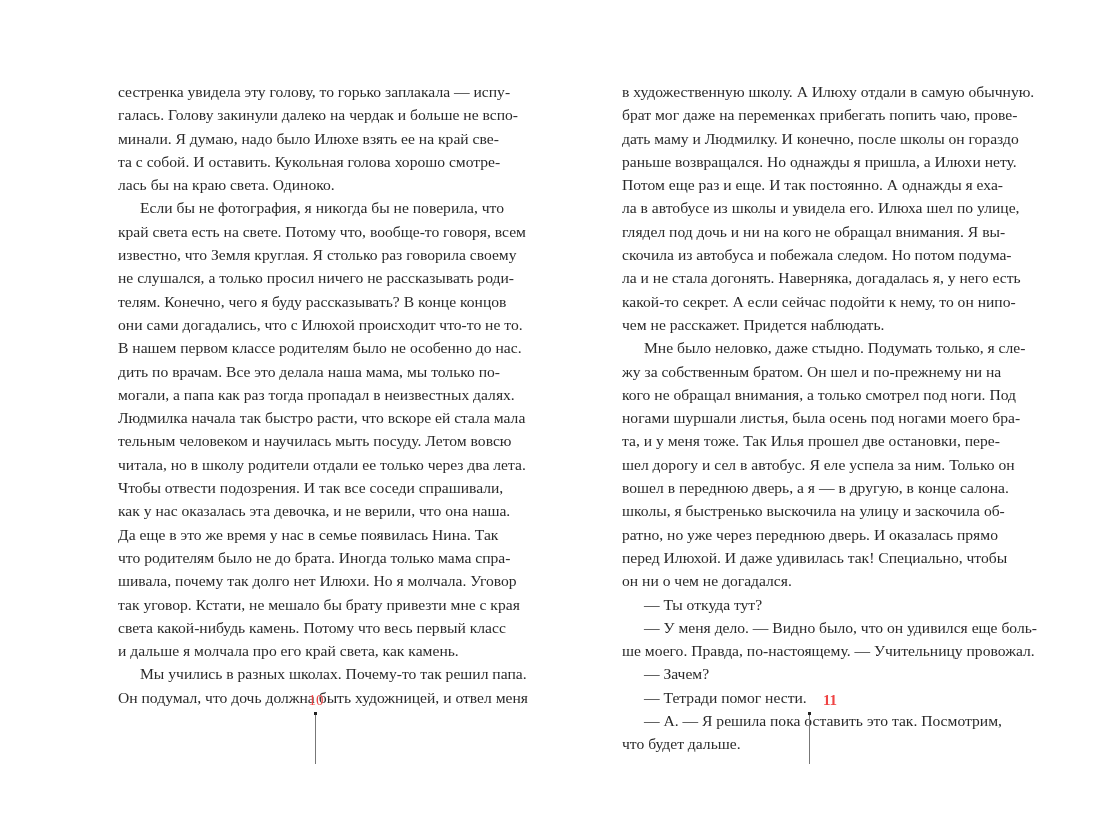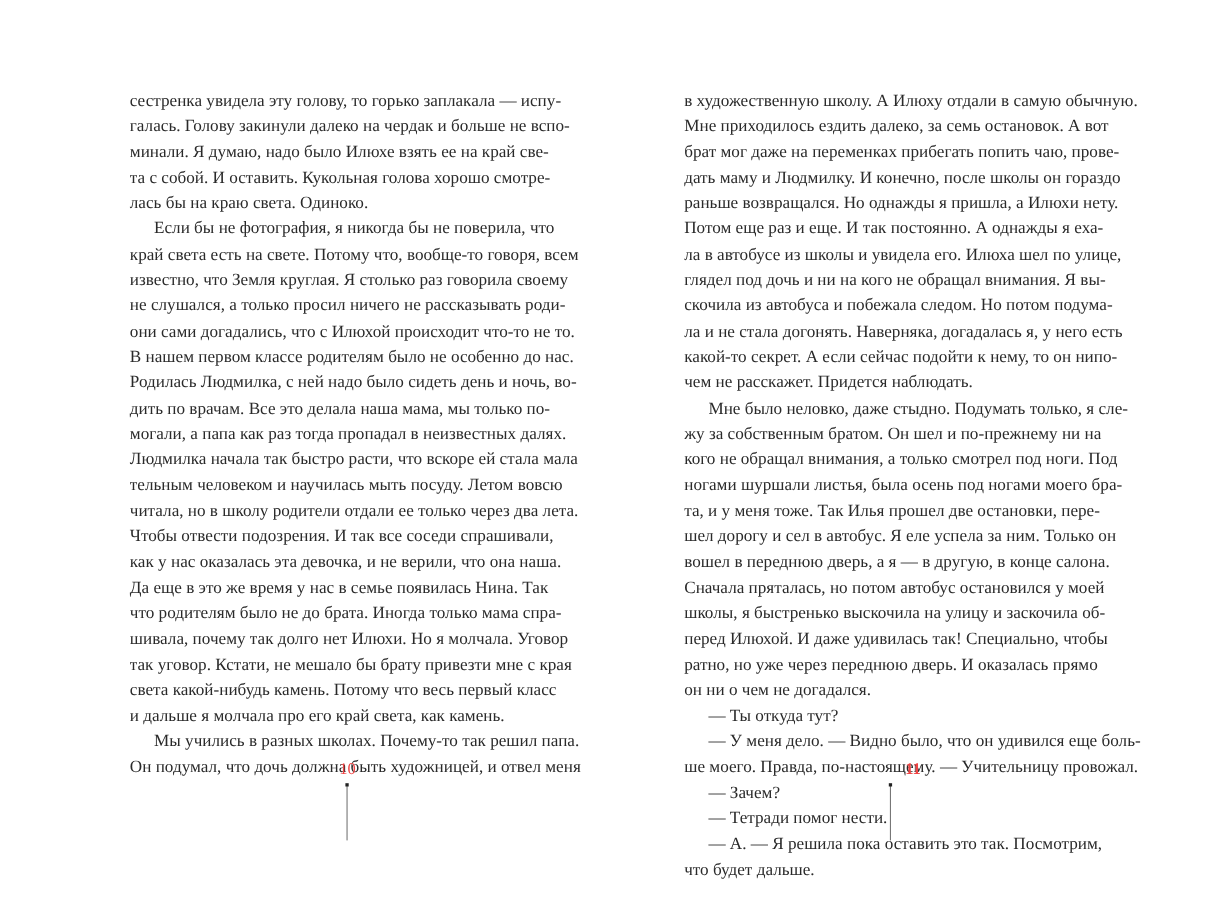--- a/index.html
+++ b/index.html
@@ -41,23 +41,23 @@
   <div class="column" id="left-col">
       <span class="line">сестренка увидела эту голову, то горько заплакала — испу-</span>
       <span class="line">галась. Голову закинули далеко на чердак и больше не вспо-</span>
       <span class="line">минали. Я думаю, надо было Илюхе взять ее на край све-</span>
       <span class="line">та с собой. И оставить. Кукольная голова хорошо смотре-</span>
       <span class="line last">лась бы на краю света. Одиноко.</span>
       <span class="line indent">Если бы не фотография, я никогда бы не поверила, что</span>
       <span class="line">край света есть на свете. Потому что, вообще-то говоря, всем</span>
       <span class="line">известно, что Земля круглая. Я столько раз говорила своему</span>
       <span class="line">не слушался, а только просил ничего не рассказывать роди-</span>
+      <span class="line">телям. Конечно, чего я буду рассказывать? В конце концов</span>
       <span class="line">они сами догадались, что с Илюхой происходит что-то не то.</span>
       <span class="line">В нашем первом классе родителям было не особенно до нас.</span>
-      <span class="line">Родилась Людмилка, с ней надо было сидеть день и ночь, во-</span>
       <span class="line">дить по врачам. Все это делала наша мама, мы только по-</span>
       <span class="line">могали, а папа как раз тогда пропадал в неизвестных далях.</span>
       <span class="line">Людмилка начала так быстро расти, что вскоре ей стала мала</span>
       <span class="line">тельным человеком и научилась мыть посуду. Летом вовсю</span>
       <span class="line">читала, но в школу родители отдали ее только через два лета.</span>
       <span class="line">Чтобы отвести подозрения. И так все соседи спрашивали,</span>
       <span class="line">как у нас оказалась эта девочка, и не верили, что она наша.</span>
       <span class="line">Да еще в это же время у нас в семье появилась Нина. Так</span>
       <span class="line">что родителям было не до брата. Иногда только мама спра-</span>
       <span class="line">шивала, почему так долго нет Илюхи. Но я молчала. Уговор</span>
@@ -67,42 +67,40 @@
       <span class="line indent">Мы учились в разных школах. Почему-то так решил папа.</span>
       <span class="line">Он подумал, что дочь должна быть художницей, и отвел меня</span>
     </div>
   <div class="folio">10</div>
   <div class="folio-rule"></div>
 </div>
 
 <div class="page page-right">
   <div class="column" id="right-col">
       <span class="line">в художественную школу. А Илюху отдали в самую обычную.</span>
-      <span class="line">Мне приходилось ездить далеко, за семь остановок. А вот</span>
       <span class="line">брат мог даже на переменках прибегать попить чаю, прове-</span>
       <span class="line">дать маму и Людмилку. И конечно, после школы он гораздо</span>
       <span class="line">раньше возвращался. Но однажды я пришла, а Илюхи нету.</span>
       <span class="line">Потом еще раз и еще. И так постоянно. А однажды я еха-</span>
       <span class="line">ла в автобусе из школы и увидела его. Илюха шел по улице,</span>
       <span class="line">глядел под дочь и ни на кого не обращал внимания. Я вы-</span>
       <span class="line">скочила из автобуса и побежала следом. Но потом подума-</span>
       <span class="line">ла и не стала догонять. Наверняка, догадалась я, у него есть</span>
       <span class="line">какой-то секрет. А если сейчас подойти к нему, то он нипо-</span>
       <span class="line last">чем не расскажет. Придется наблюдать.</span>
       <span class="line indent">Мне было неловко, даже стыдно. Подумать только, я сле-</span>
       <span class="line">жу за собственным братом. Он шел и по-прежнему ни на</span>
       <span class="line">кого не обращал внимания, а только смотрел под ноги. Под</span>
       <span class="line">ногами шуршали листья, была осень под ногами моего бра-</span>
       <span class="line">та, и у меня тоже. Так Илья прошел две остановки, пере-</span>
       <span class="line">шел дорогу и сел в автобус. Я еле успела за ним. Только он</span>
       <span class="line">вошел в переднюю дверь, а я — в другую, в конце салона.</span>
-      <span class="line">Сначала пряталась, но потом автобус остановился у моей</span>
       <span class="line">школы, я быстренько выскочила на улицу и заскочила об-</span>
+      <span class="line">ратно, но уже через переднюю дверь. И оказалась прямо</span>
       <span class="line">перед Илюхой. И даже удивилась так! Специально, чтобы</span>
-      <span class="line">ратно, но уже через переднюю дверь. И оказалась прямо</span>
       <span class="line last">он ни о чем не догадался.</span>
       <span class="line indent last">— Ты откуда тут?</span>
       <span class="line indent">— У меня дело. — Видно было, что он удивился еще боль-</span>
       <span class="line">ше моего. Правда, по-настоящему. — Учительницу провожал.</span>
       <span class="line indent last">— Зачем?</span>
       <span class="line indent last">— Тетради помог нести.</span>
       <span class="line indent">— А. — Я решила пока оставить это так. Посмотрим,</span>
       <span class="line last">что будет дальше.</span>
     </div>
   <div class="folio">11</div>

